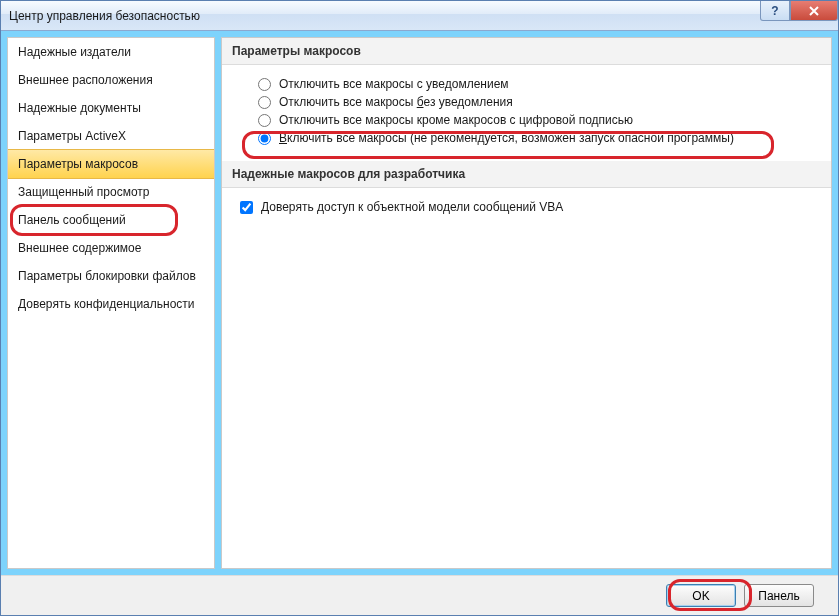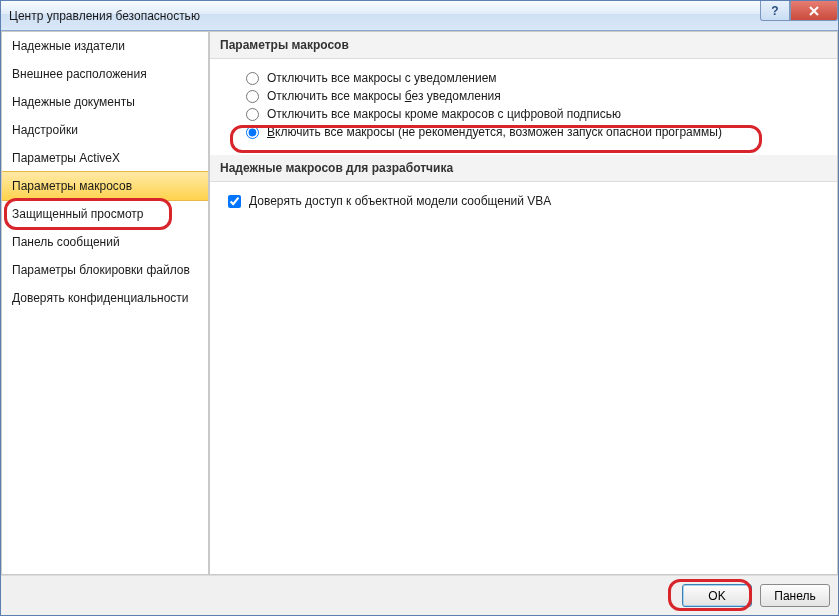--- a/index.html
+++ b/index.html
@@ -34,21 +34,22 @@
   width: 30px; height: 20px;
   border: 1px solid #7a96bd; border-top: none;
   display: flex; align-items: center; justify-content: center;
   font-family: Arial, sans-serif;
 }
 .help-btn { background: linear-gradient(to bottom,#e8f1fb,#c9ddf3); color:#2b4f80; font-weight:bold; border-radius:0 0 0 3px;}
 .close-btn { background: linear-gradient(to bottom,#e77d72,#c94b3c); color:#fff; font-weight:bold; width:48px; border-radius:0 0 3px 0;}
 .body {
   flex: 1;
   display: flex;
-  gap: 0;
+  padding: 6px;
+  gap: 6px;
 }
 .sidebar {
   width: 208px;
   border: 1px solid #c9c9c9;
   background: #fff;
   overflow: hidden;
 }
 .sidebar-item {
   padding: 7px 10px;
   color: #1a1a1a;
@@ -90,21 +91,21 @@
   color: #1a1a1a;
 }
 .radio-row input, .check-row input { margin: 0; }
 .radio-row label u { text-decoration: underline; }
 .footer {
   height: 40px;
   border-top: 1px solid #dcdcdc;
   display: flex;
   align-items: center;
   justify-content: flex-end;
-  padding-right: 8px;
+  padding-right: 24px;
   gap: 8px;
   background: #f0f0f0;
   position: relative;
 }
 .btn {
   min-width: 70px;
   height: 23px;
   border: 1px solid #8a8a8a;
   background: linear-gradient(to bottom,#fdfdfd,#e3e3e3);
   border-radius: 3px;
@@ -127,25 +128,25 @@
           </svg>
       </div>
     </div>
   </div>
 
   <div class="body">
     <div class="sidebar" style="position:relative">
       <div class="sidebar-item"><span>Надежные издатели</span></div>
       <div class="sidebar-item"><span>Внешнее расположения</span></div>
       <div class="sidebar-item"><span>Надежные документы</span></div>
-      <div class="sidebar-item"><span>Надстройки</span></div>
       <div class="sidebar-item"><span>Параметры ActiveX</span></div>
       <div class="sidebar-item selected"><span>Параметры макросов</span></div>
       <div class="sidebar-item"><span>Защищенный просмотр</span></div>
       <div class="sidebar-item"><span>Панель сообщений</span></div>
+      <div class="sidebar-item"><span>Внешнее содержимое</span></div>
       <div class="sidebar-item"><span>Параметры блокировки файлов</span></div>
       <div class="sidebar-item"><span>Доверять конфиденциальности</span></div>
       <div class="highlight-red" style="left:2px; top:166px; width:168px; height:32px;"></div>
     </div>
 
     <div class="content">
       <div class="section-header">Параметры макросов</div>
       <div class="section-body" style="position:relative">
         <div class="radio-row">
           <input type="radio" name="macro" style="">

